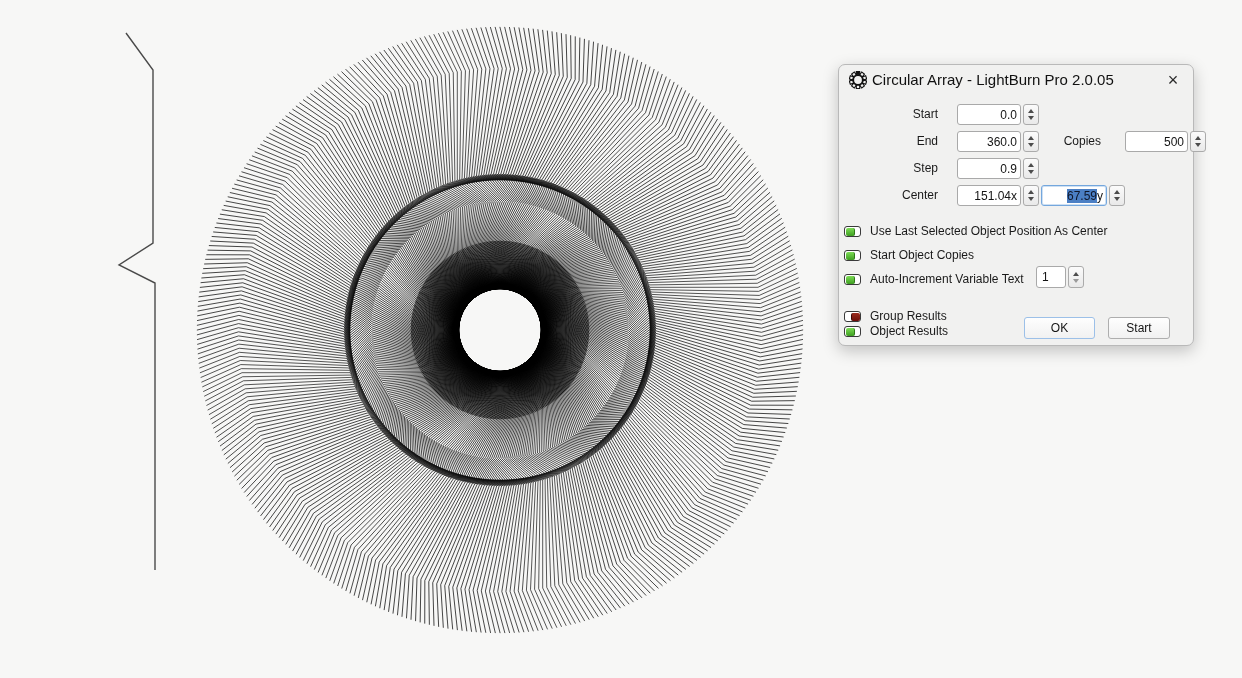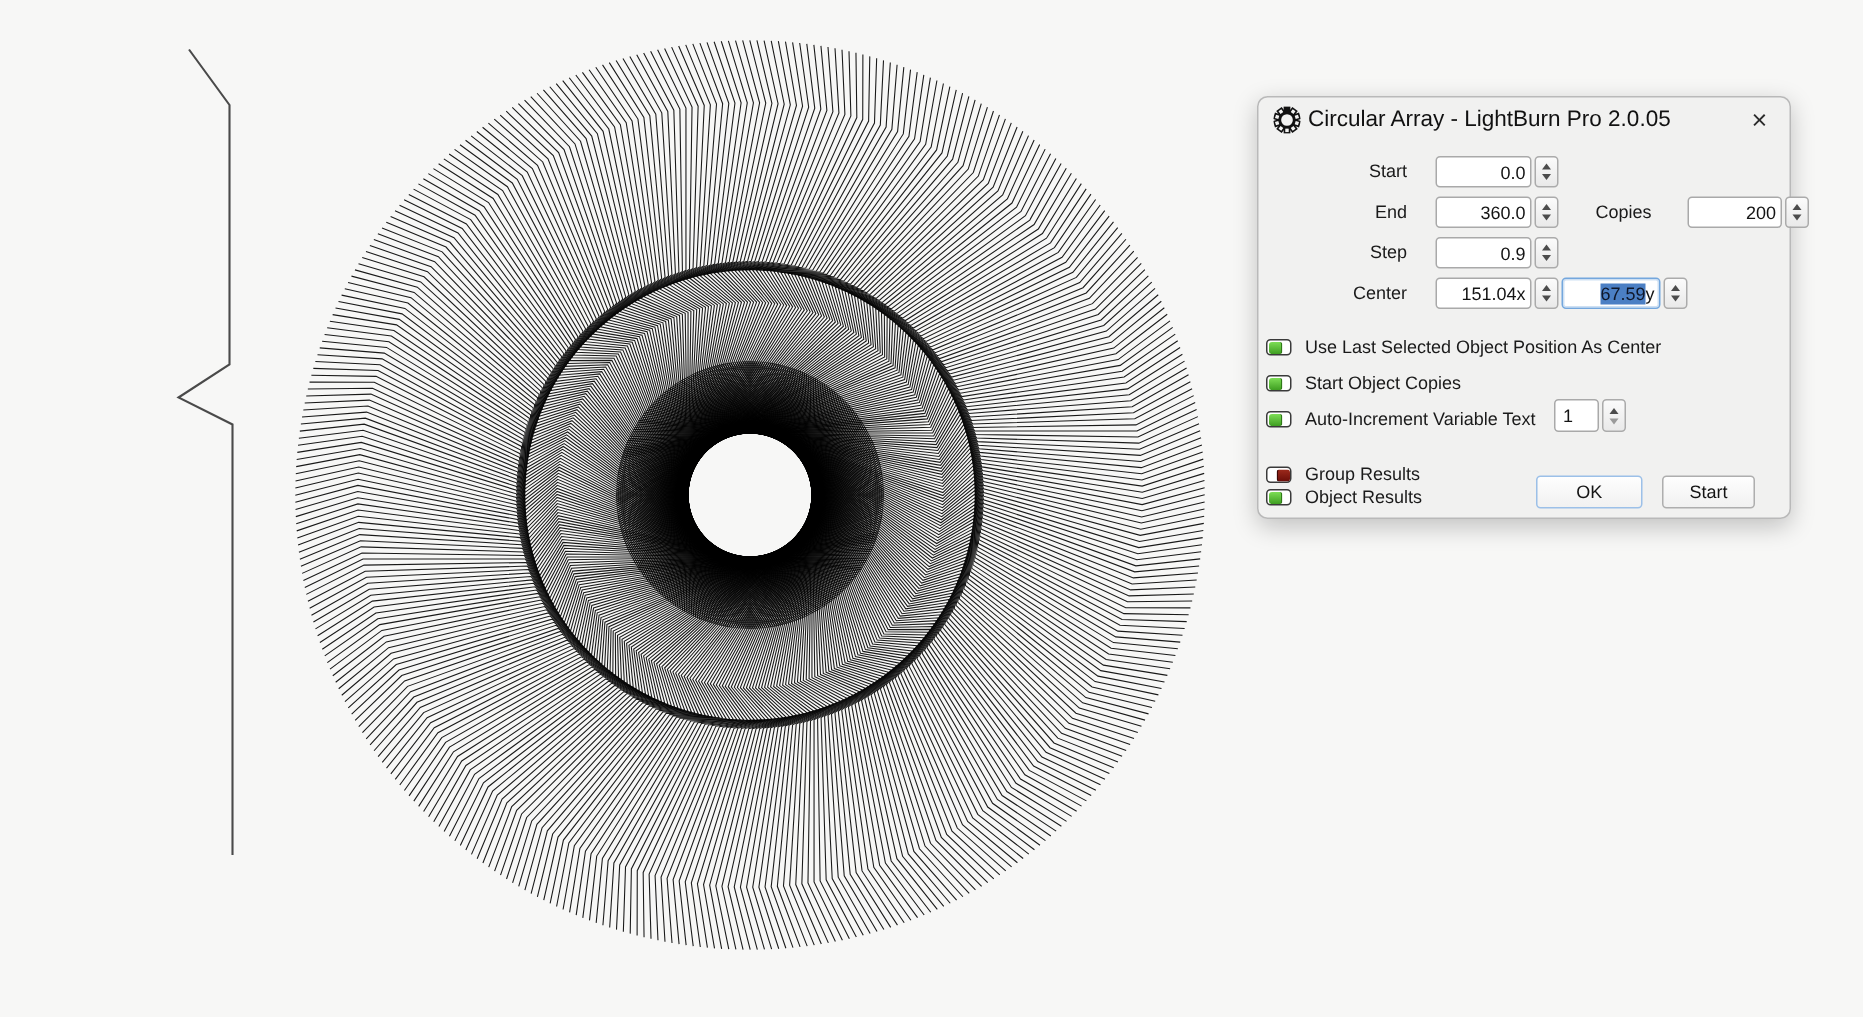--- a/index.html
+++ b/index.html
@@ -510,21 +510,21 @@
         </div>
       <div class="sb-btns">
           <span class="tri-up"></span>
           <span class="tri-down"></span>
         </div>
     </div>
 
     <span class="field-label" style="left:192px; top:66px;">Copies</span>
     <div class="spinbox" style="left:270px; top:66px;">
       <div class="sb-input" style="width:63px;">
-          <span>200</span>
+          <span>500</span>
         </div>
       <div class="sb-btns">
           <span class="tri-up"></span>
           <span class="tri-down"></span>
         </div>
     </div>
 
     <span class="field-label" style="left:29px; top:93px;">Step</span>
     <div class="spinbox" style="left:102px; top:93px;">
       <div class="sb-input" style="width:64px;">

